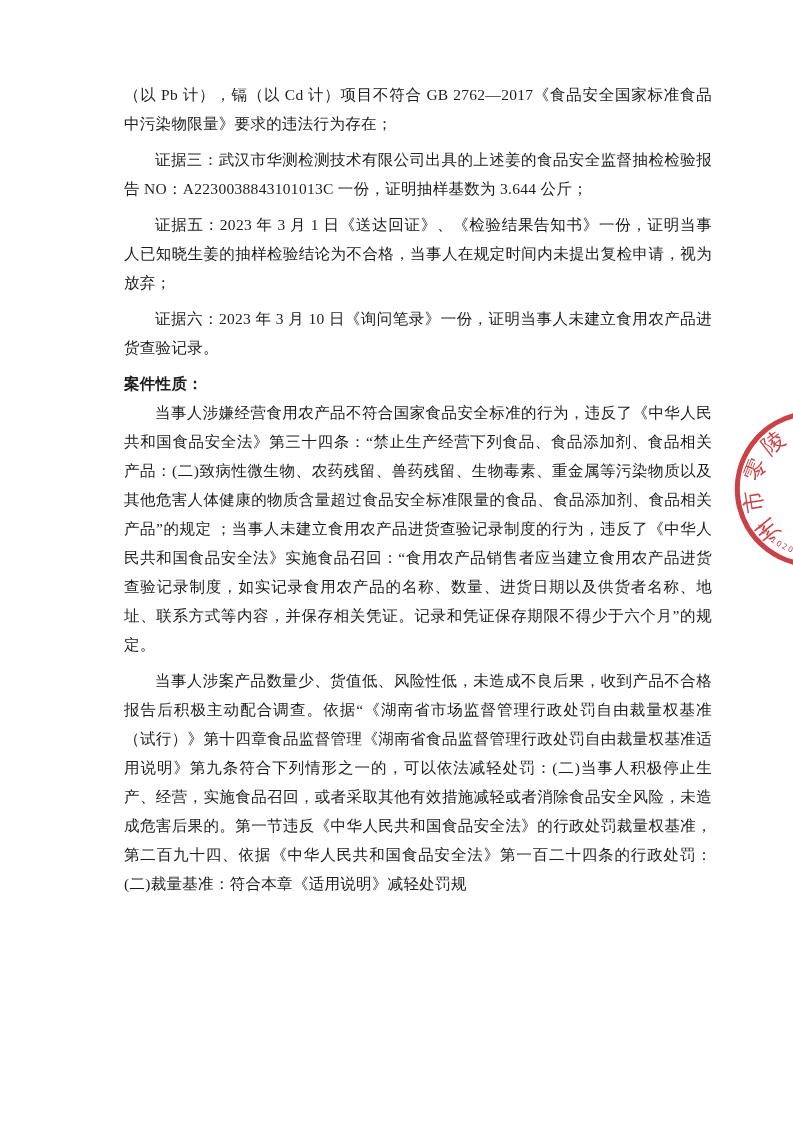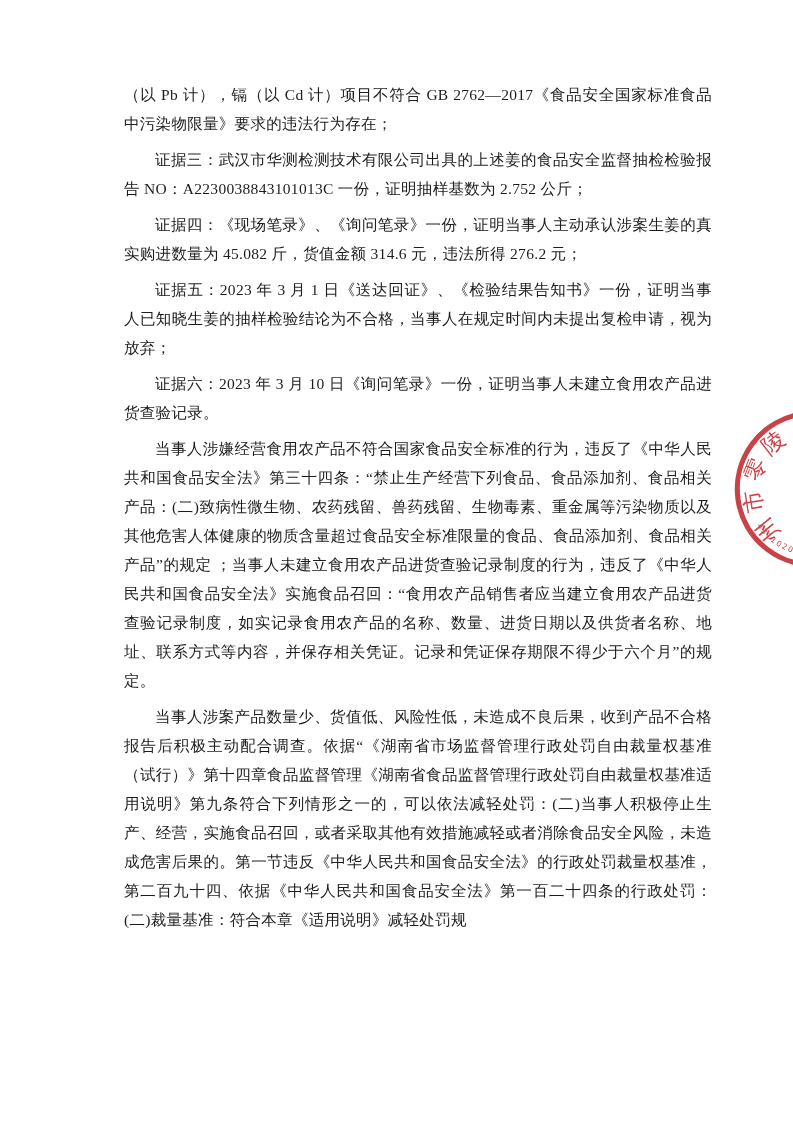--- a/index.html
+++ b/index.html
@@ -56,28 +56,28 @@
   }
 </style>
 </head>
 <body>
 
 <div class="page">
 
   <div class="doc-body">
     <p class="para-continuation">（以 Pb 计），镉（以 Cd 计）项目不符合 GB 2762—2017《食品安全国家标准食品中污染物限量》要求的违法行为存在；</p>
 
-    <p class="para-indent">证据三：武汉市华测检测技术有限公司出具的上述姜的食品安全监督抽检检验报告 NO：A2230038843101013C 一份，证明抽样基数为 2.752 公斤；</p>
+    <p class="para-indent">证据三：武汉市华测检测技术有限公司出具的上述姜的食品安全监督抽检检验报告 NO：A2230038843101013C 一份，证明抽样基数为 3.644 公斤；</p>
 
-    <p class="para-indent">证据四：《现场笔录》、《询问笔录》一份，证明当事人主动承认涉案生姜的真实购进数量为 45.082 斤，货值金额 314.6 元，违法所得 276.2 元；</p>
 
     <p class="para-indent">证据五：2023 年 3 月 1 日《送达回证》、《检验结果告知书》一份，证明当事人已知晓生姜的抽样检验结论为不合格，当事人在规定时间内未提出复检申请，视为放弃；</p>
 
     <p class="para-indent">证据六：2023 年 3 月 10 日《询问笔录》一份，证明当事人未建立食用农产品进货查验记录。</p>
 
+    <p class="section-heading">案件性质：</p>
 
     <p class="para-indent">当事人涉嫌经营食用农产品不符合国家食品安全标准的行为，违反了《中华人民共和国食品安全法》第三十四条：“禁止生产经营下列食品、食品添加剂、食品相关产品：(二)致病性微生物、农药残留、兽药残留、生物毒素、重金属等污染物质以及其他危害人体健康的物质含量超过食品安全标准限量的食品、食品添加剂、食品相关产品”的规定 ；当事人未建立食用农产品进货查验记录制度的行为，违反了《中华人民共和国食品安全法》实施食品召回：“食用农产品销售者应当建立食用农产品进货查验记录制度，如实记录食用农产品的名称、数量、进货日期以及供货者名称、地址、联系方式等内容，并保存相关凭证。记录和凭证保存期限不得少于六个月”的规定。</p>
 
 
     <p class="para-indent">当事人涉案产品数量少、货值低、风险性低，未造成不良后果，收到产品不合格报告后积极主动配合调查。依据“《湖南省市场监督管理行政处罚自由裁量权基准（试行）》第十四章食品监督管理《湖南省食品监督管理行政处罚自由裁量权基准适用说明》第九条符合下列情形之一的，可以依法减轻处罚：(二)当事人积极停止生产、经营，实施食品召回，或者采取其他有效措施减轻或者消除食品安全风险，未造成危害后果的。第一节违反《中华人民共和国食品安全法》的行政处罚裁量权基准，第二百九十四、依据《中华人民共和国食品安全法》第一百二十四条的行政处罚：(二)裁量基准：符合本章《适用说明》减轻处罚规</p>
   </div>
 
   <div class="seal">
     <svg viewBox="0 0 200 200">
       <circle cx="100" cy="100" r="88" fill="none" stroke="#c3272e" stroke-width="6"></circle>

